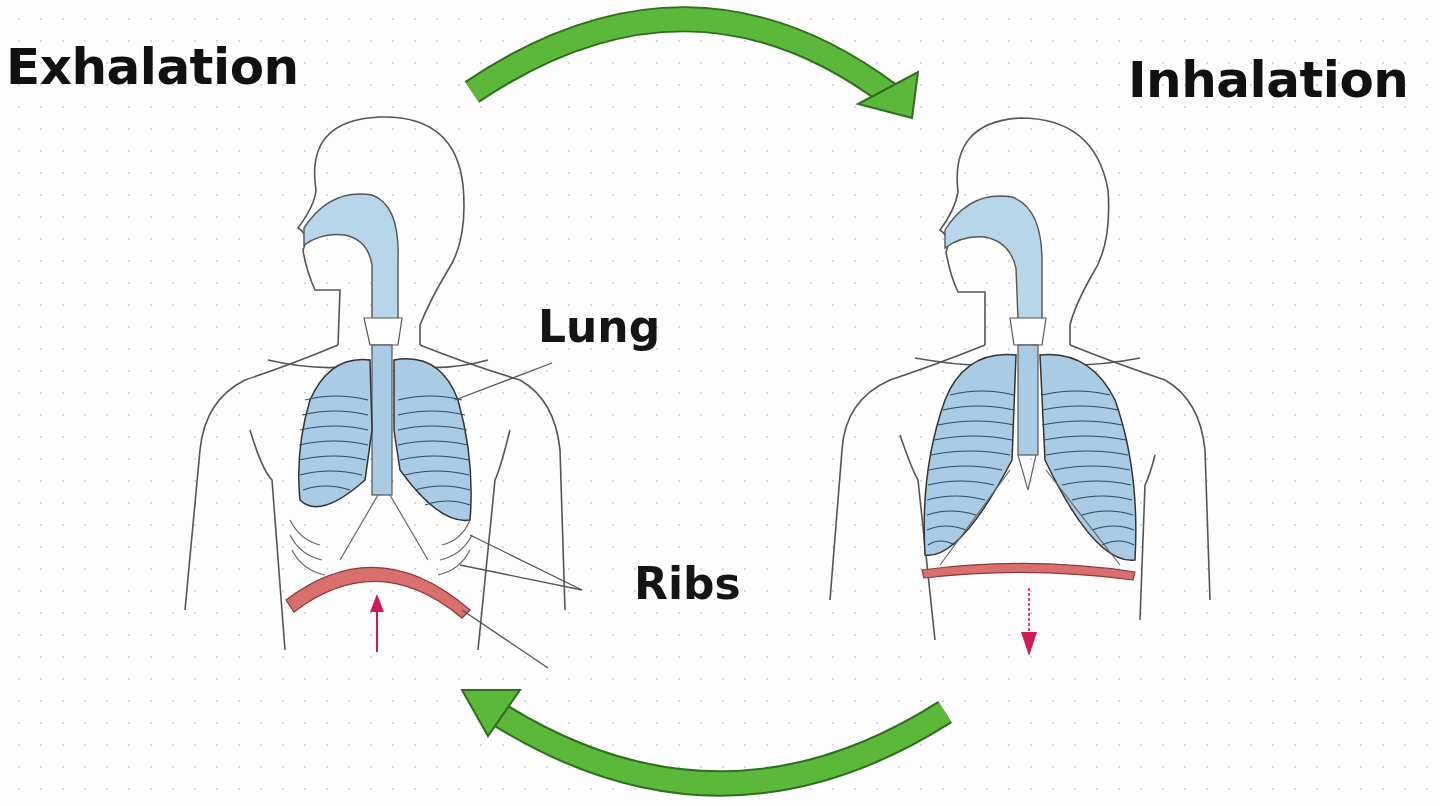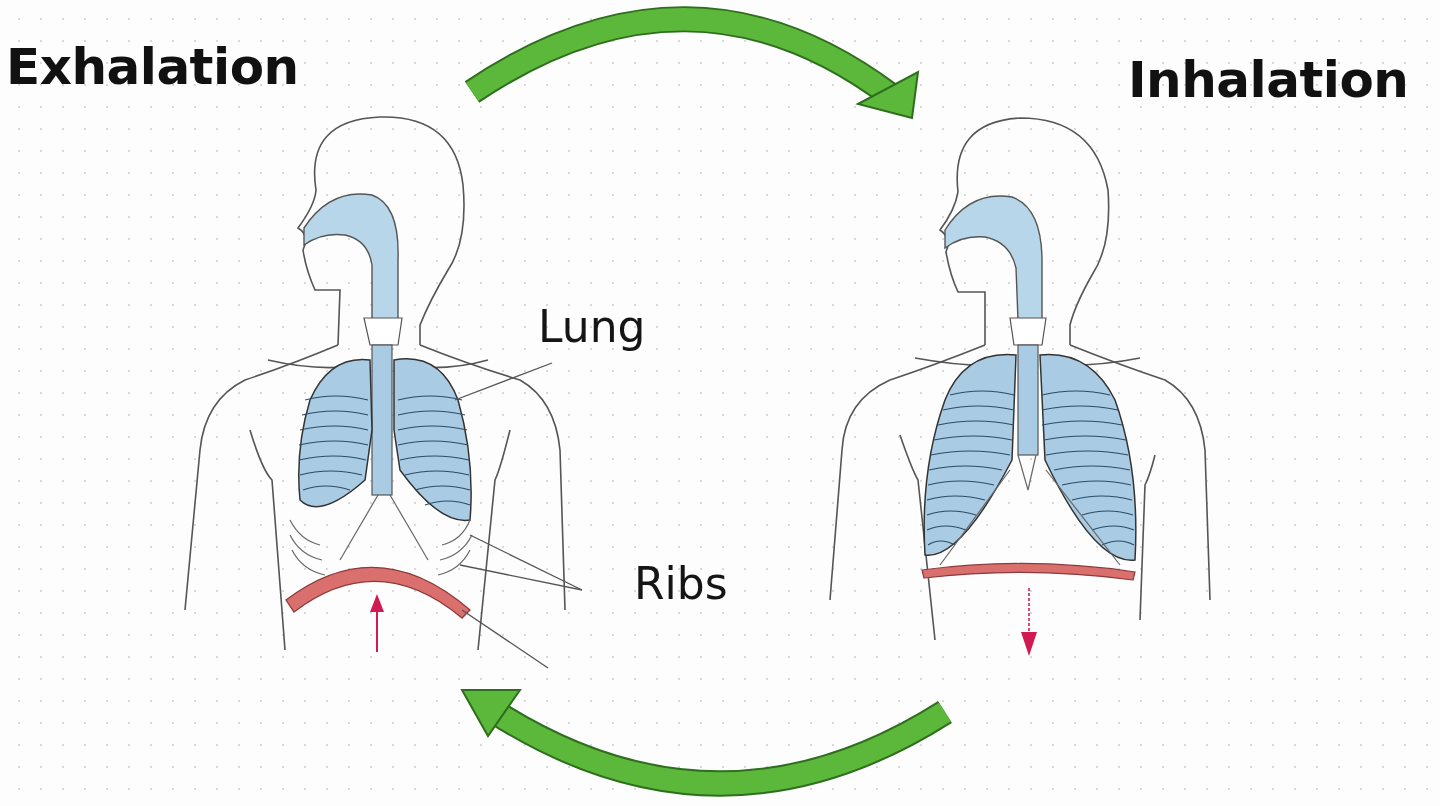--- a/index.html
+++ b/index.html
@@ -27,20 +27,21 @@
       font-size: 50px;
       letter-spacing: -0.5px;
       line-height: 1;
     }
     .label {
       position: absolute;
       font-family: "DejaVu Sans", sans-serif;
       color: #151515;
       font-size: 44px;
       line-height: 1;
+      font-weight: bold;
     }
     svg.art {
       position: absolute;
       left: 0;
       top: 0;
       width: 1440px;
       height: 806px;
     }
   </style>
 </head>

